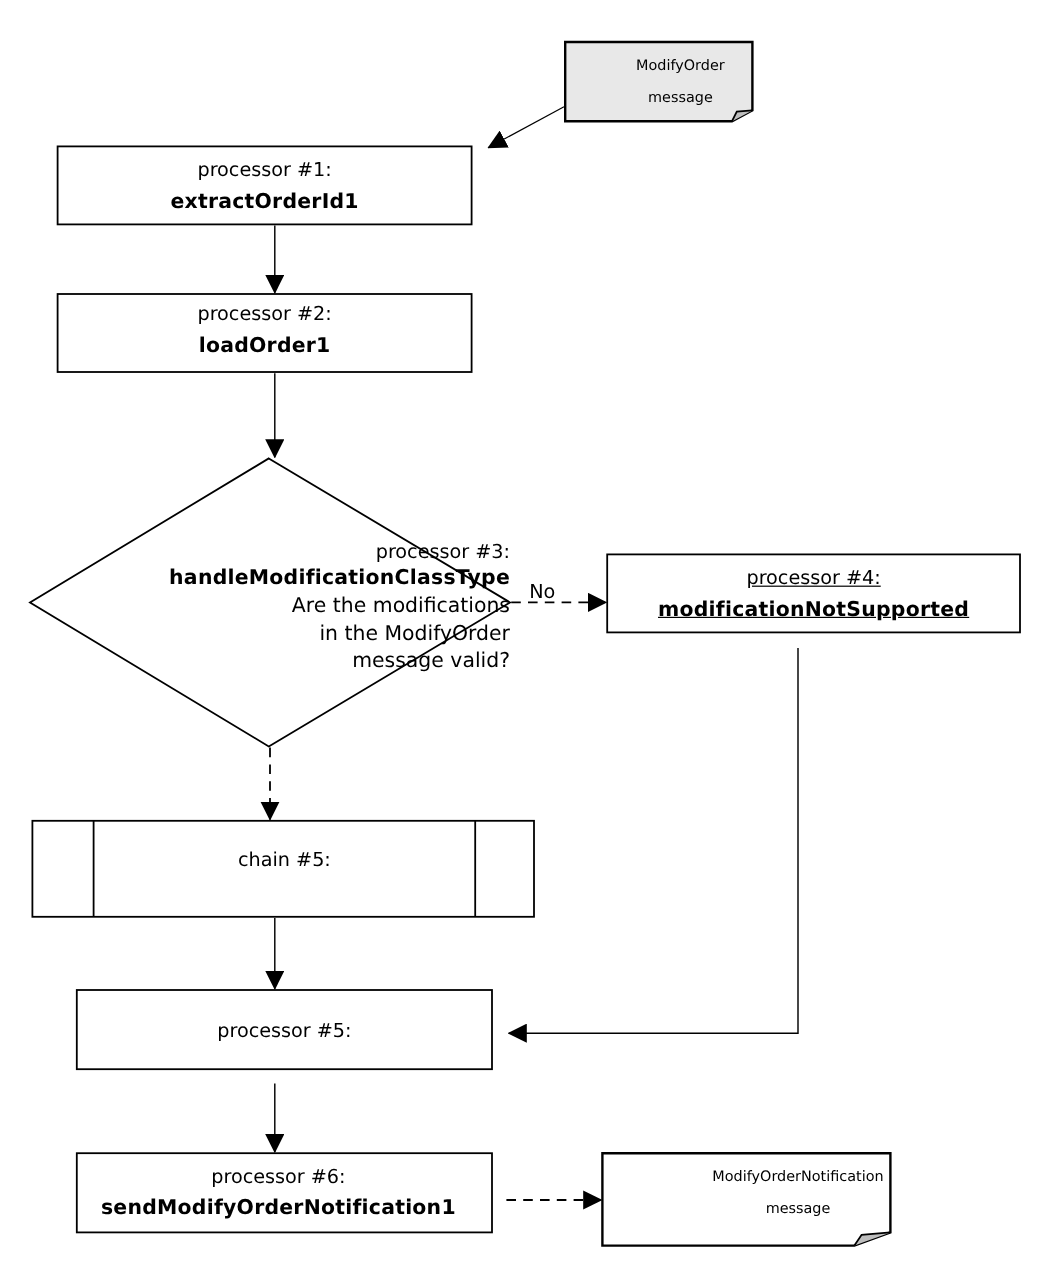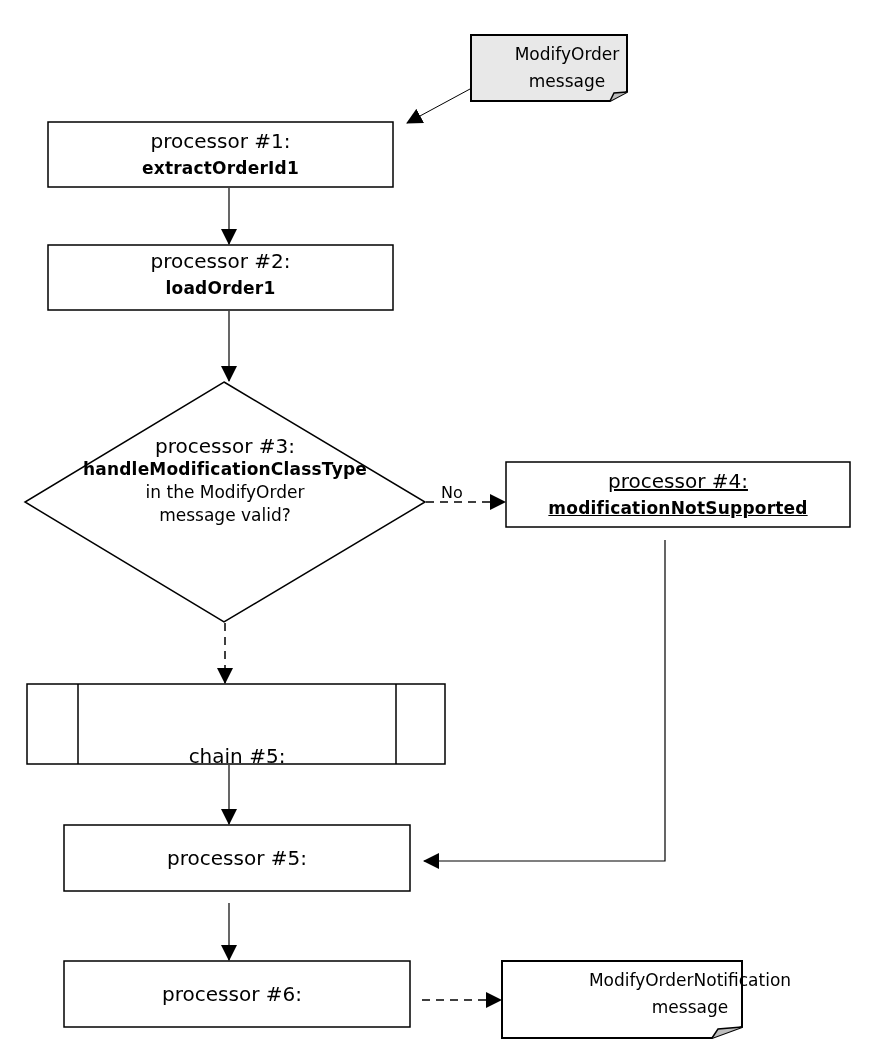--- a/index.html
+++ b/index.html
@@ -1,24 +1,24 @@
 <!DOCTYPE html>
 <html><head>
 <meta charset="utf-8">
 <style>
   html, body { margin: 0; padding: 0; background: #ffffff; }
   body { width: 879px; height: 1056px; position: relative; overflow: hidden;
          font-family: "DejaVu Sans", sans-serif; color: #000; }
   svg.canvas { position: absolute; left: 0; top: 0; }
   .node { position: absolute; box-sizing: border-box; display: flex; flex-direction: column;
           align-items: center; justify-content: center; text-align: center; line-height: 27px; }
-  .lbl { font-size: 20px; font-weight: normal; }
+  .lbl { font-size: 16px; font-weight: normal; }
   .name { font-size: 17px; font-weight: bold; letter-spacing: 0.2px; }
   .q { font-size: 17px; line-height: 23px; }
-  .msg { font-size: 17px; line-height: 27px; padding-left: 36px; }
+  .msg { font-size: 12px; line-height: 27px; padding-left: 36px; }
   .edge-label { position: absolute; font-size: 16px; }
 </style>
 </head>
 <body>
 
 <svg class="canvas" width="879" height="1056" viewBox="0 0 879 1056">
   <defs>
     <marker id="arrow" markerWidth="10" markerHeight="10" refX="9" refY="5" orient="auto" markerUnits="userSpaceOnUse">
       <path d="M0,0 L10,5 L0,10 Z" fill="#000"></path>
     </marker>
@@ -68,42 +68,44 @@
 <div class="node" style="left:48px; top:122px; width:345px; height:65px;">
   <span class="lbl">processor #1:</span>
   <span class="name">extractOrderId1</span>
 </div>
 
 <div class="node" style="left:48px; top:245px; width:345px; height:60px;">
   <span class="lbl">processor #2:</span>
   <span class="name">loadOrder1</span>
 </div>
 
-<div class="node" style="left:25px; top:416px; width:400px; height:130px; line-height:23px;">
+<div class="node" style="left:25px; top:440px; width:400px; height:130px; line-height:23px;align-items:flex-end;">
   <span class="lbl">processor #3:</span>
   <span class="name">handleModificationClassType</span>
+  <span class="q">Are the modifications</span>
   <span class="q">in the ModifyOrder</span>
   <span class="q">message valid?</span>
 </div>
 
 <div class="edge-label" style="left:441px; top:483px;">No</div>
 
 <div class="node" style="left:506px; top:462px; width:344px; height:65px;text-decoration:underline;">
   <span class="lbl">processor #4:</span>
   <span class="name">modificationNotSupported</span>
 </div>
 
-<div class="node" style="left:78px; top:716px; width:318px; height:80px;">
+<div class="node" style="left:78px; top:676px; width:318px; height:80px;">
   <span class="lbl">chain #5:</span>
 </div>
 
 <div class="node" style="left:64px; top:825px; width:346px; height:66px;border-radius:11px;">
   <span class="lbl">processor #5:</span>
 </div>
 
 <div class="node" style="left:64px; top:961px; width:336px; height:66px;">
   <span class="lbl">processor #6:</span>
+  <span class="name">sendModifyOrderNotification1</span>
 </div>
 
-<div class="node msg" style="left:528px; top:963px; width:288px; height:62px;">
+<div class="node msg" style="left:503px; top:963px; width:288px; height:62px;">
   <span>ModifyOrderNotification</span>
   <span>message</span>
 </div>
 
 </body></html>

